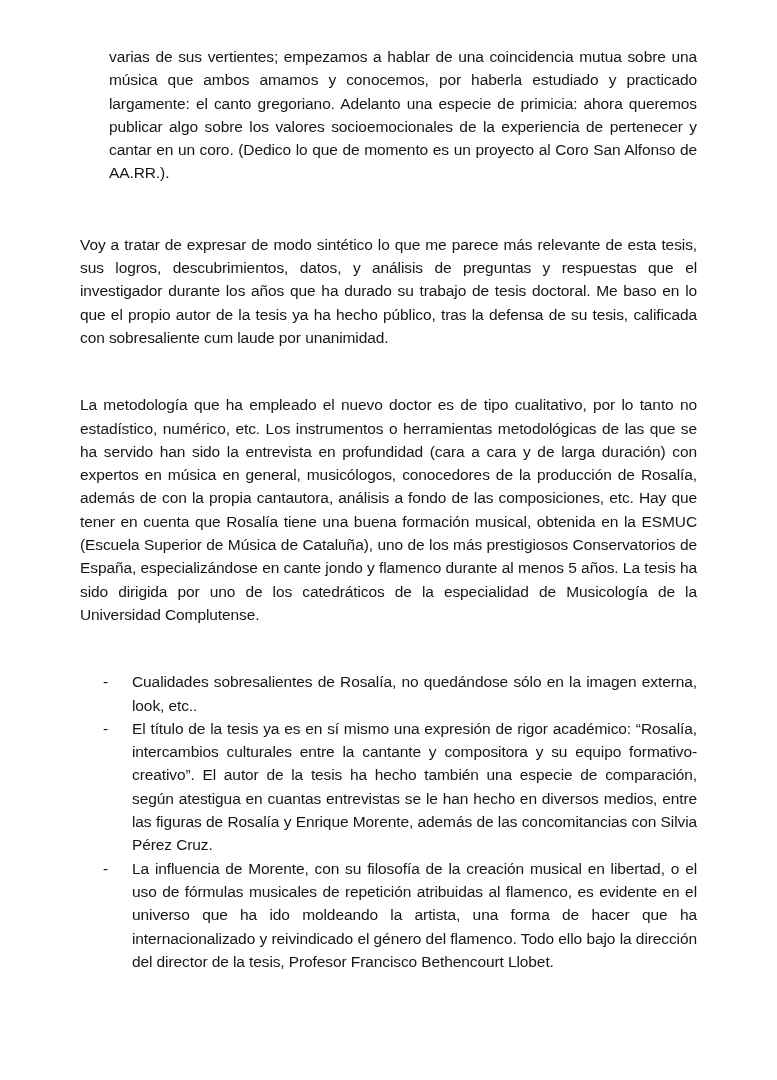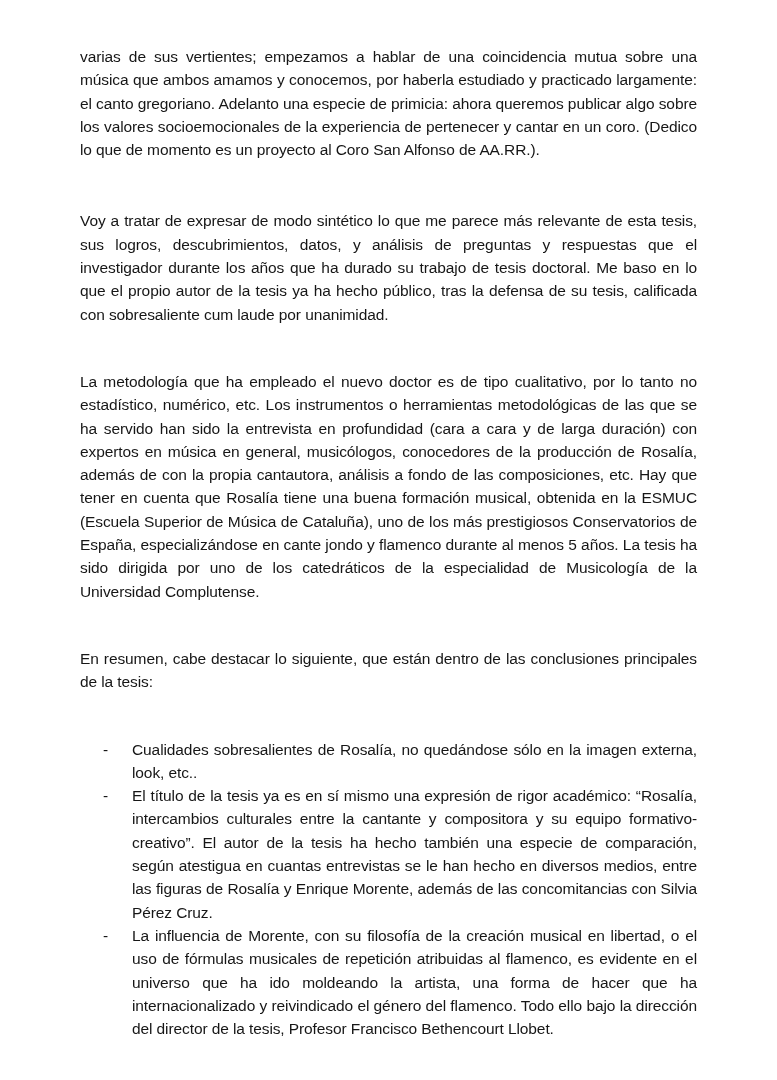--- a/index.html
+++ b/index.html
@@ -23,20 +23,21 @@
   }
   .para {
     margin: 0 0 44px 0;
     font-size: 15.5px;
     line-height: 23.3px;
     text-align: justify;
     letter-spacing: -0.1px;
   }
   .para:first-child {
     margin-bottom: 48px;
+    margin-left: 29px;
   }
   .bullet-list {
     margin: 0;
     padding: 0;
   }
   .li {
     position: relative;
     margin: 0;
     padding-left: 52px;
     font-size: 15.5px;
@@ -57,20 +58,19 @@
   }
 </style>
 </head>
 <body>
 
 <div class="page">
   <div>
       <p class="para"><span>varias de sus vertientes; empezamos a hablar de una coincidencia mutua sobre una música que ambos amamos y conocemos, por haberla estudiado y practicado largamente: el canto gregoriano. Adelanto una especie de primicia: ahora queremos publicar algo sobre los valores socioemocionales de la experiencia de pertenecer y cantar en un coro. (Dedico lo que de momento es un proyecto al Coro San Alfonso de AA.RR.).</span></p>
       <p class="para"><span>Voy a tratar de expresar de modo sintético lo que me parece más relevante de esta tesis, sus logros, descubrimientos, datos, y análisis de preguntas y respuestas que el investigador durante los años que ha durado su trabajo de tesis doctoral. Me baso en lo que el propio autor de la tesis ya ha hecho público, tras la defensa de su tesis, calificada con sobresaliente cum laude por unanimidad.</span></p>
       <p class="para"><span>La metodología que ha empleado el nuevo doctor es de tipo cualitativo, por lo </span><span class="grammar">tanto</span><span> no estadístico, numérico, etc. Los instrumentos o herramientas metodológicas de las que se ha servido han sido la entrevista en profundidad (cara a cara y de larga duración) con expertos en música en general, musicólogos, conocedores de la producción de Rosalía, además de con la propia cantautora, análisis a fondo de las composiciones, etc. Hay que tener en cuenta que Rosalía tiene una buena formación musical, obtenida en la ESMUC (Escuela Superior de Música de Cataluña), uno de los más prestigiosos Conservatorios de España, especializándose en cante jondo y flamenco durante al menos 5 años. La tesis ha sido dirigida por uno de los catedráticos de la especialidad de Musicología de la Universidad Complutense.</span></p>
-      <p class="para"><span>En resumen, cabe destacar lo siguiente, que están dentro de las conclusiones principales de la tesis:</span></p>
     </div>
   <div class="bullet-list">
       <div class="li"><span class="marker">-</span><span>Cualidades sobresalientes de Rosalía, no quedándose sólo en la imagen externa, look, </span><span class="grammar">etc..</span></div>
       <div class="li"><span class="marker">-</span><span>El título de la tesis ya es en sí mismo una expresión de rigor académico: “Rosalía, intercambios culturales entre la cantante y compositora y su equipo formativo-creativo”. El autor de la tesis ha hecho también una especie de comparación, según atestigua en cuantas entrevistas se le han hecho en diversos medios, entre las figuras de Rosalía y Enrique Morente, además de las concomitancias con Silvia Pérez Cruz.</span></div>
       <div class="li"><span class="marker">-</span><span>La influencia de Morente, con su filosofía de la creación musical en libertad, o el uso de fórmulas musicales de repetición atribuidas al flamenco, es evidente en el universo que ha ido moldeando la artista, una forma de hacer que ha internacionalizado y reivindicado el género del flamenco. Todo ello bajo la dirección del director de la tesis, Profesor Francisco Bethencourt Llobet.</span></div>
     </div>
 </div>
 
 </body></html>

